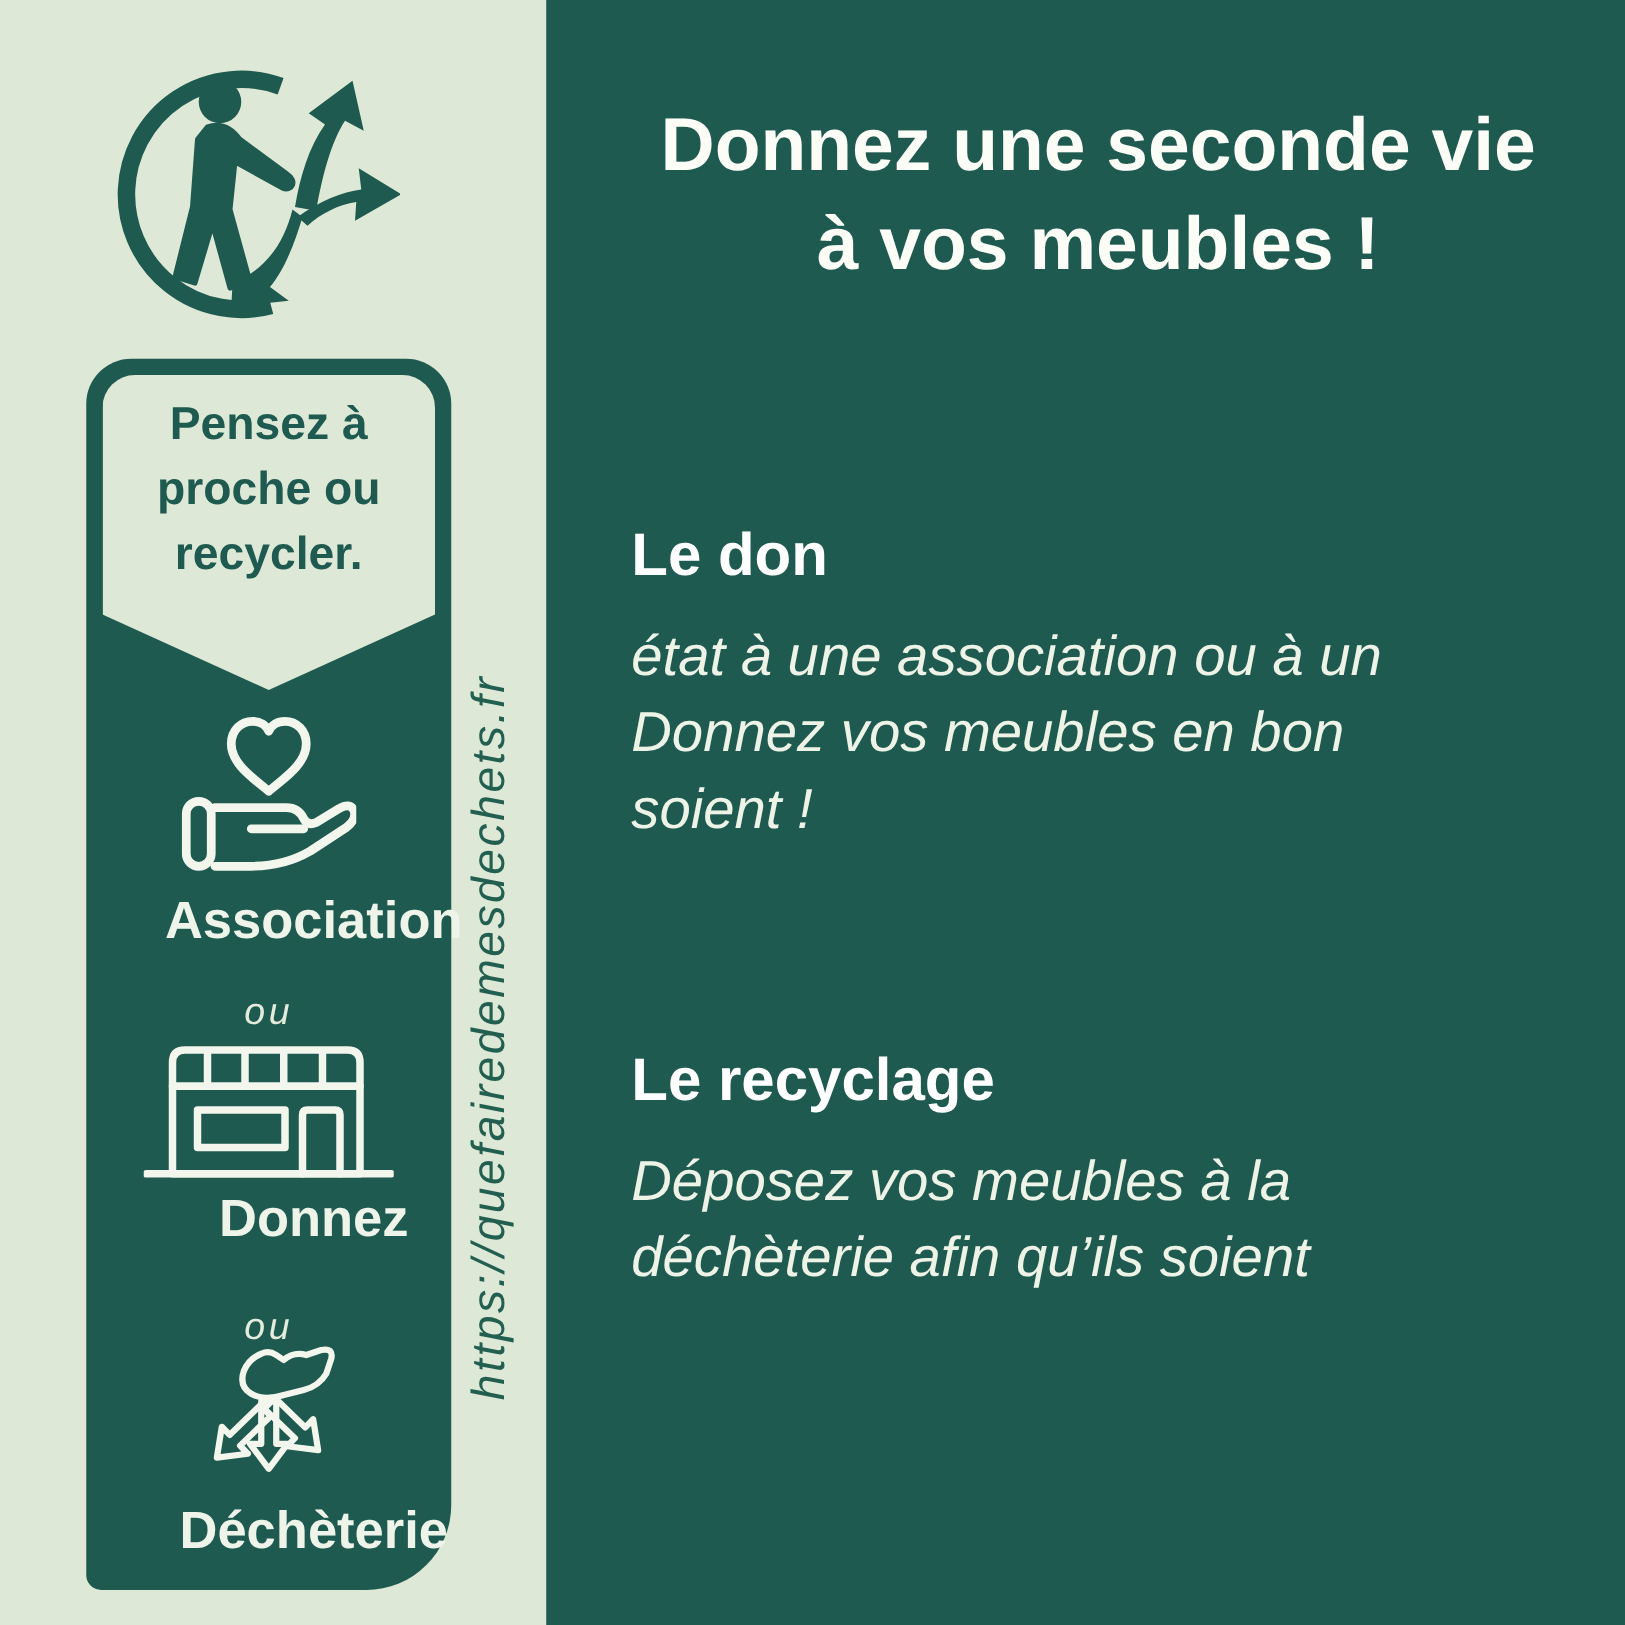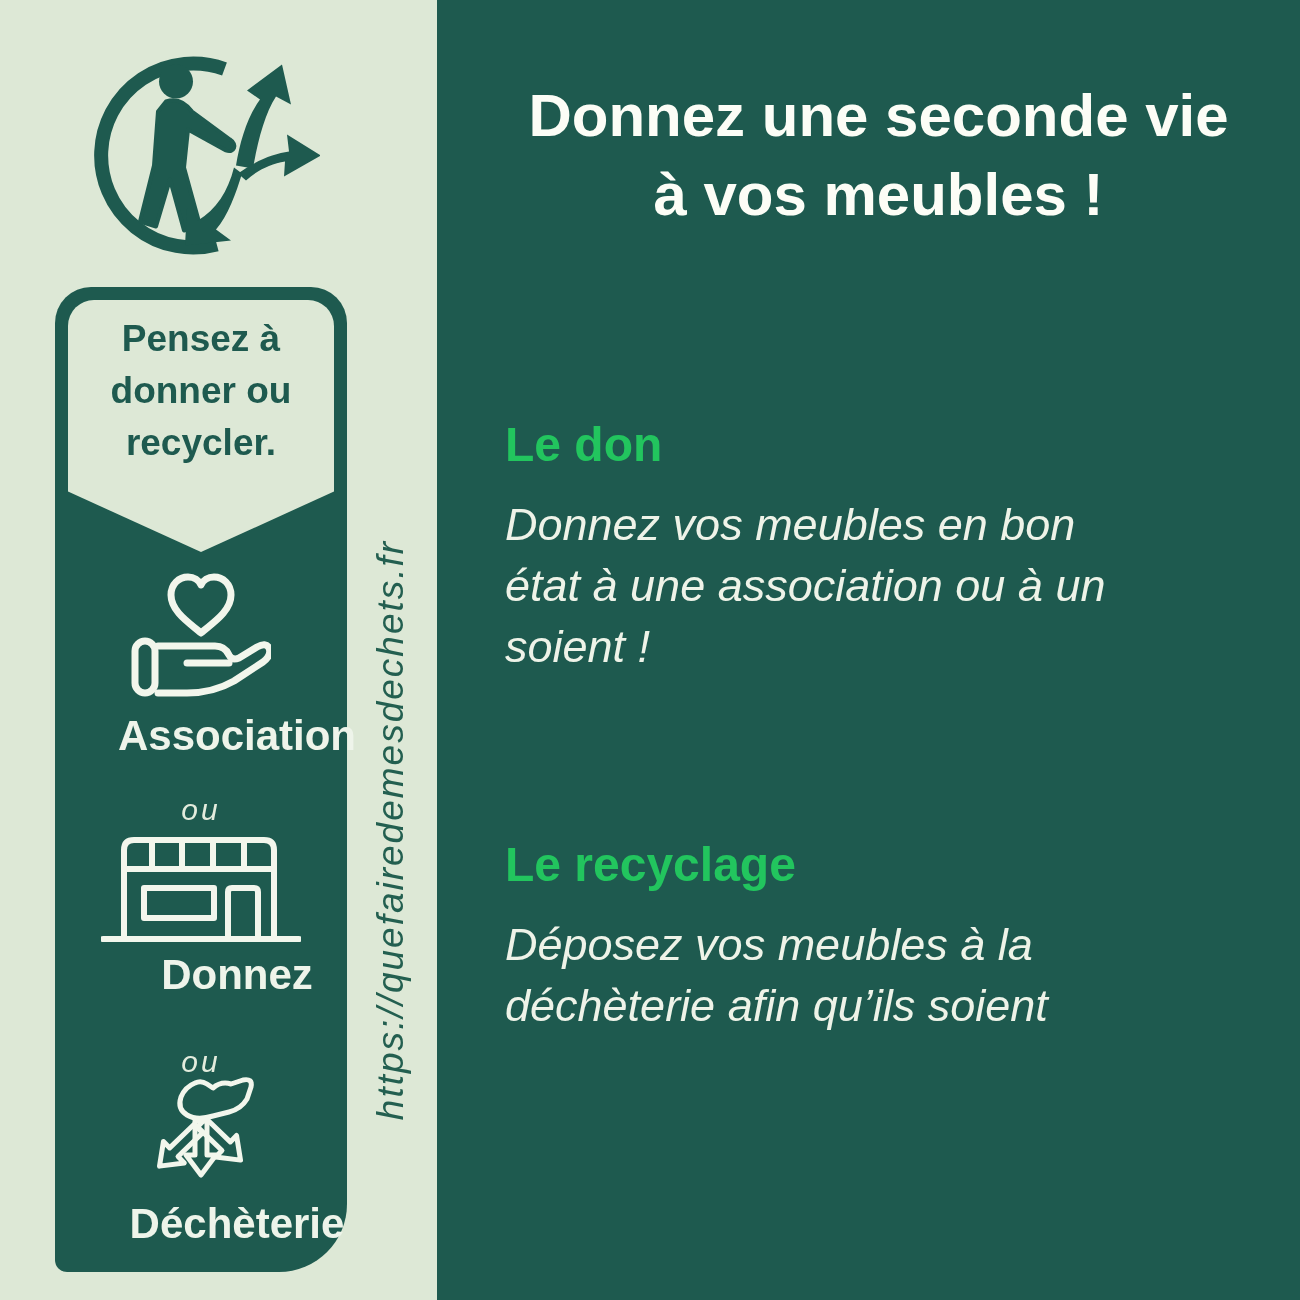--- a/index.html
+++ b/index.html
@@ -3,29 +3,29 @@
 <meta charset="utf-8">
 <style>
   html,body{margin:0;padding:0;background:#dde8d6;}
   .poster{position:relative;width:1300px;height:1300px;overflow:hidden;
           background:#dde8d6;font-family:"Liberation Sans",sans-serif;}
 
   
   .right-panel{position:absolute;left:437px;top:0;width:863px;height:1300px;background:#1e5a4f;}
   .main-title{position:absolute;top:76px;left:0;width:100%;text-align:center;
               color:#fcfdf6;font-weight:bold;font-size:60px;line-height:79px;padding-left:10px;}
-  .sec-heading{position:absolute;left:68px;color:#22c55e;font-weight:bold;font-size:48px;line-height:50px;}
+  .sec-heading{position:absolute;left:68px;color:#ffffff;font-weight:bold;font-size:48px;line-height:50px;}
   .sec-body{position:absolute;left:68px;color:#eef3e8;font-style:italic;font-size:45px;line-height:61px;}
   .h-don{top:420px}.b-don{top:494px}
   .h-rec{top:840px}.b-rec{top:914px}
 
   
   .triman{position:absolute;left:90px;top:48px;width:230px;height:218px;}
 
-  .ribbon{position:absolute;left:55px;top:287px;width:292px;height:985px;
+  .ribbon{position:absolute;left:69px;top:287px;width:292px;height:985px;
           background:#1e5a4f;border-radius:36px 36px 68px 12px;}
   .banner-light{position:absolute;left:13px;top:13px;width:266px;height:252px;
           background:#dde8d6;border-radius:26px 26px 0 0;
           clip-path:polygon(0 0,100% 0,100% 76%,50% 100%,0 76%);}
   .banner-headline{position:absolute;top:26px;left:0;width:100%;text-align:center;
           color:#1e5a4f;font-weight:bold;font-size:37px;line-height:52px;}
 
   .opt-icon{position:absolute;}
   .i-heart{left:76px;top:286px;width:140px;height:125px;}
   .i-shop{left:46px;top:549px;width:200px;height:108px;}
@@ -49,22 +49,22 @@
 <div class="poster">
 
   <div class="right-panel">
     <div class="main-title">
       <div>Donnez une seconde vie</div>
       <div>à vos meubles !</div>
     </div>
 
     <div class="sec-heading h-don">Le don</div>
     <div class="sec-body b-don">
+      <div>état à une association ou à un</div>
       <div>Donnez vos meubles en bon</div>
-      <div>état à une association ou à un</div>
       <div>soient !</div>
     </div>
 
     <div class="sec-heading h-rec">Le recyclage</div>
     <div class="sec-body b-rec">
       <div>Déposez vos meubles à la</div>
       <div>déchèterie afin qu’ils soient</div>
     </div>
   </div>
 
@@ -77,21 +77,21 @@
       <path d="M146,116 C150,92 157,68 170,50 L157,41 L192,15 L201,55 L186,47 C175,64 168,90 163,119 Z"></path>
       <path d="M148,124 C166,111 184,104 199,102 L197,85 L231,106 L194,127 L195,112 C181,114 167,121 156,131 Z"></path>
       <path d="M144,118 C138,142 126,160 108,171 L97,159 L95,196 L141,191 L126,180 C138,166 146,144 152,124 Z"></path>
     </g>
   </svg>
 
   <div class="ribbon">
     <div class="banner-light"></div>
     <div class="banner-headline">
       <div>Pensez à</div>
-      <div>donner ou</div>
+      <div>proche ou</div>
       <div>recycler.</div>
     </div>
 
     <svg class="opt-icon i-heart" viewBox="0 0 140 125">
       <path class="stroke" stroke-width="7" d="M70,60 C60,51 40,39 40,22 C40,11 48,4 57,4 C63,4 68,7 70,12 C72,7 77,4 83,4
            C92,4 100,11 100,22 C100,39 80,51 70,60 Z"></path>
       <rect class="stroke" stroke-width="7" x="4" y="68" width="20" height="52" rx="10"></rect>
       <path class="stroke" stroke-width="7" d="M27,73 L84,73 Q94,73 98,82 Q101,88 108,85 L126,74 Q135,69 138,75 Q141,82 132,89
            L103,108 Q82,120 56,120 L27,120"></path>
       <path class="stroke" stroke-width="7" d="M56,90 L98,90"></path>

